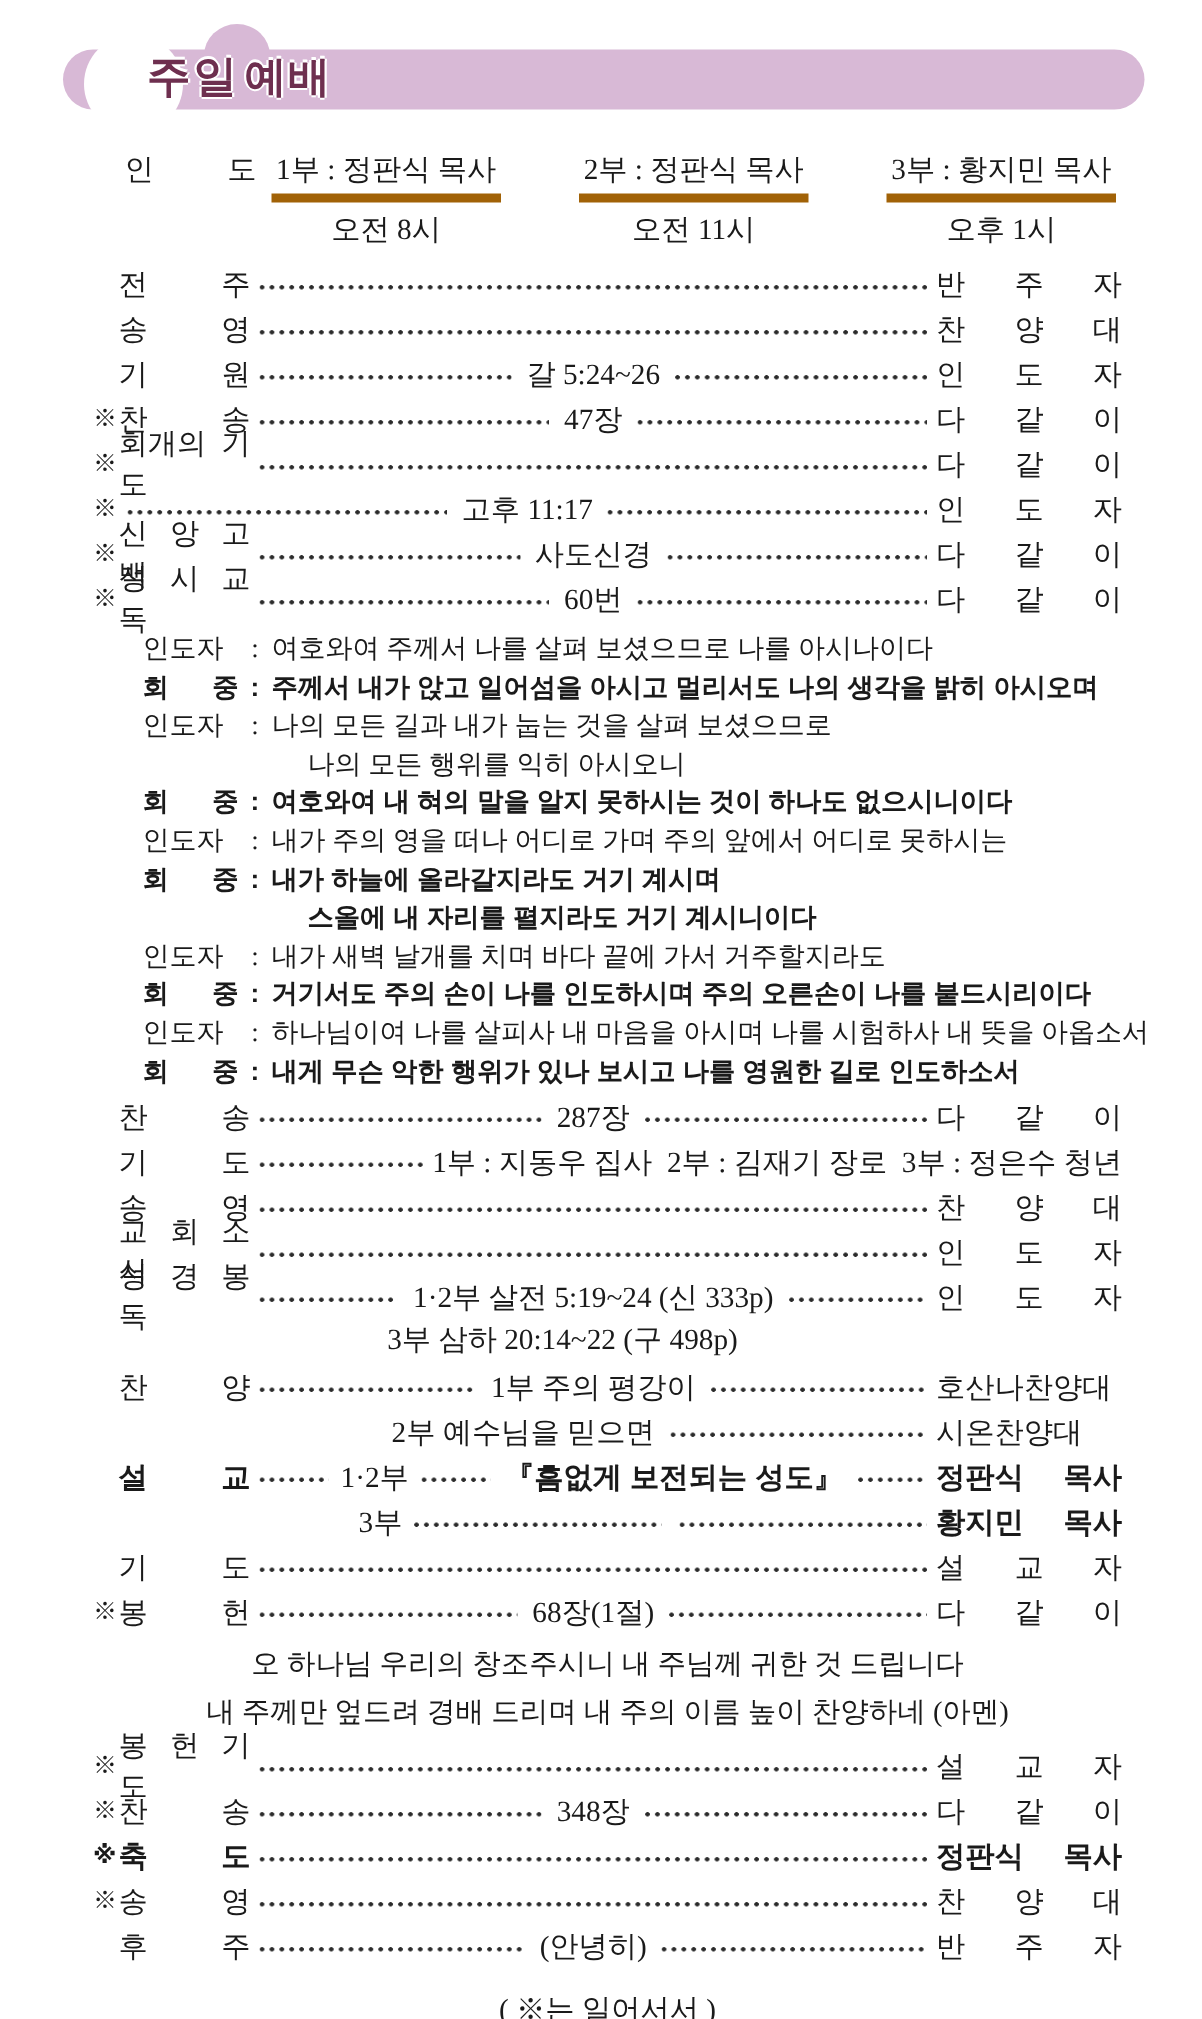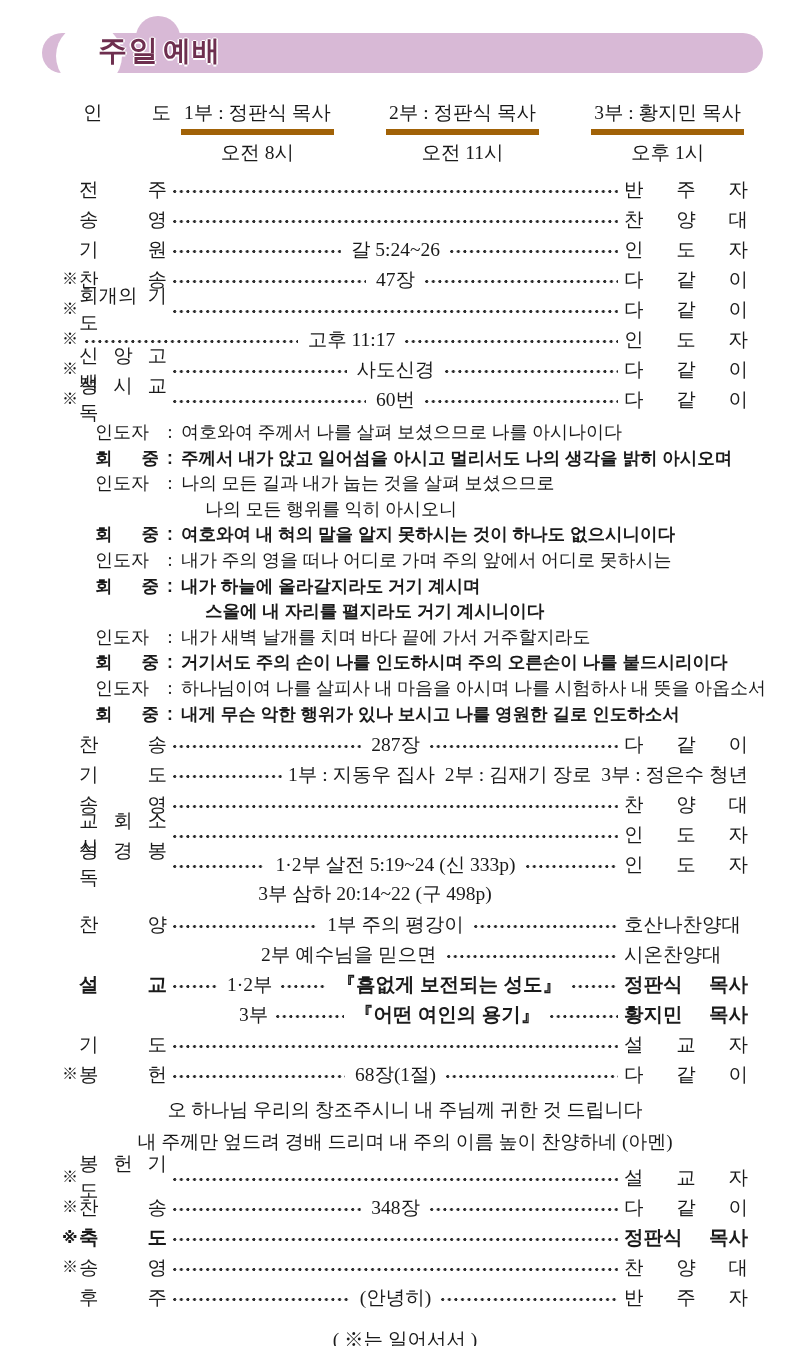--- a/index.html
+++ b/index.html
@@ -278,21 +278,20 @@
     <span class="part">1·2부</span>
     <span class="leader"></span>
     <span class="center gothic">『흠없게 보전되는 성도』</span>
     <span class="leader"></span>
     <span class="rightj gothic">정판식 목사</span>
   </div>
   <div class="row">
     <span class="spacer-sermon"></span>
     <span class="part">3부</span>
     <span class="leader"></span>
-    <span class="center gothic">『어떤 여인의 용기』</span>
     <span class="leader"></span>
     <span class="rightj gothic">황지민 목사</span>
   </div>
   <div class="row">
     <span class="marker"></span>
     <span class="label">기 도</span>
     <span class="leader"></span>
     <span class="rightj">설 교 자</span>
   </div>
   <div class="row">

